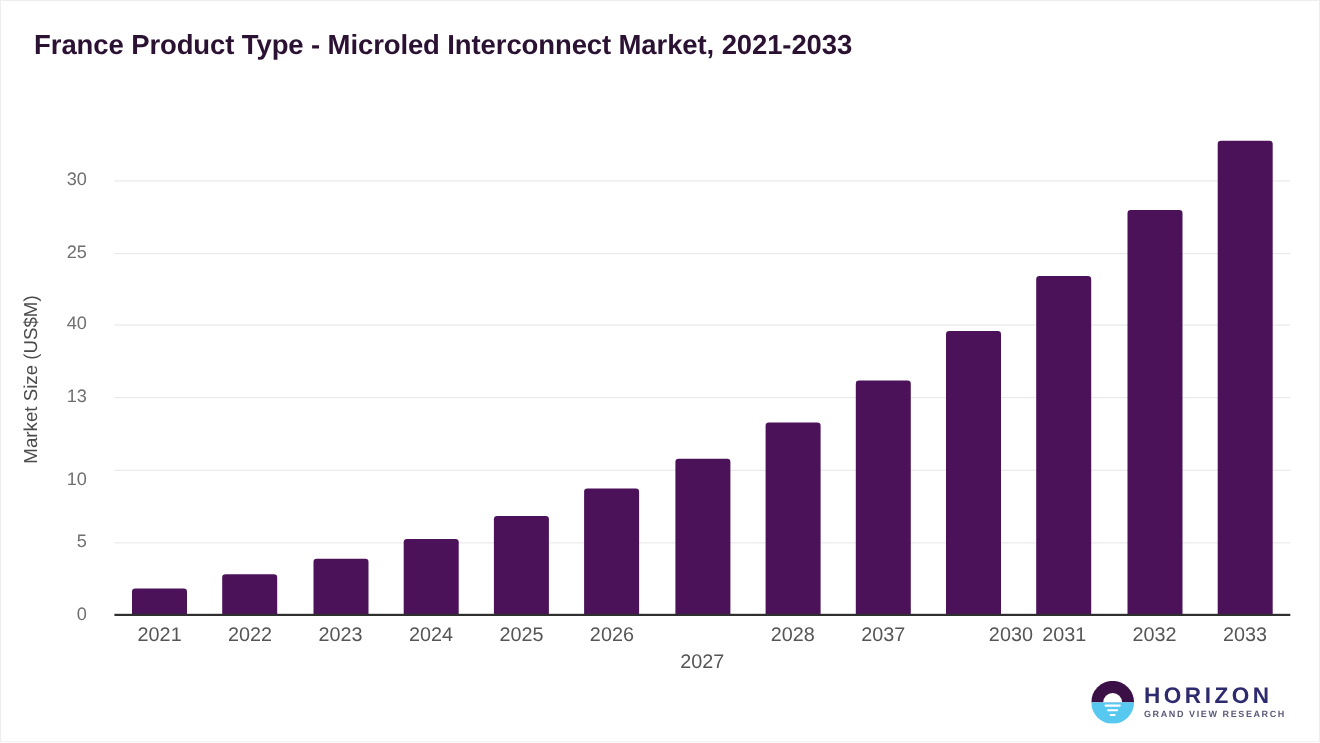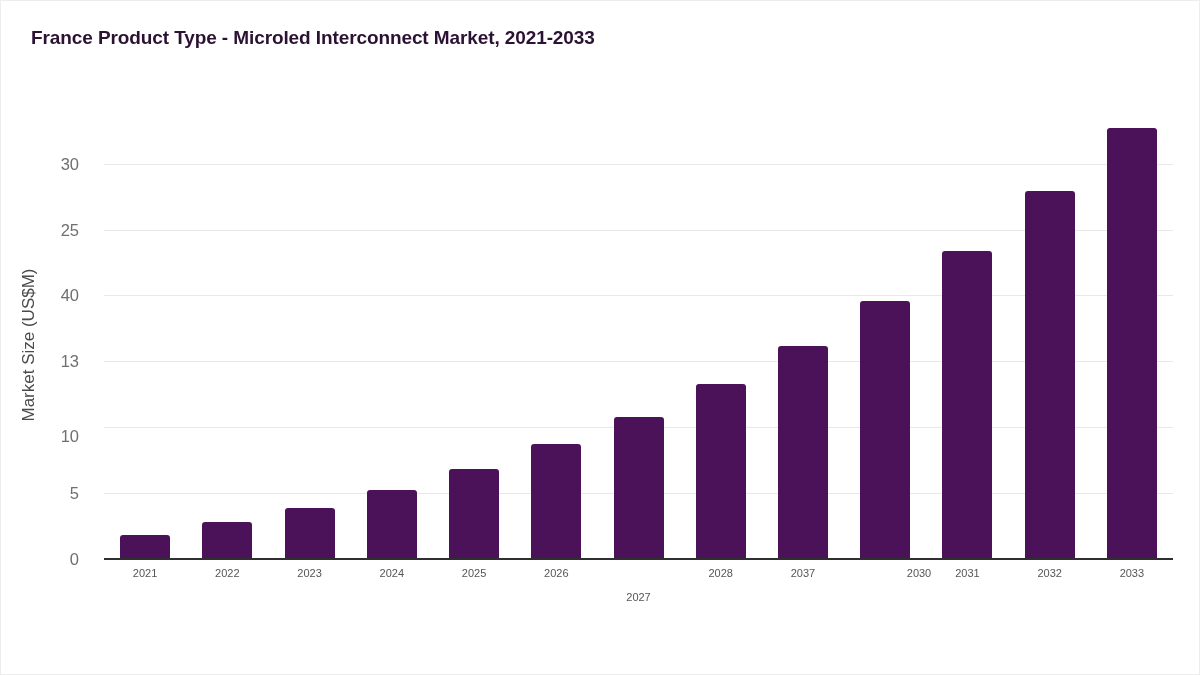--- a/index.html
+++ b/index.html
@@ -16,21 +16,21 @@
     height: 675px;
     background: #ffffff;
     box-sizing: border-box;
     border: 1px solid #ededed;
     overflow: hidden;
   }
   #chart-title {
     position: absolute;
     left: 30px;
     top: 26px;
-    font-size: 19px;
+    font-size: 25px;
     font-weight: bold;
     color: #2b1233;
     letter-spacing: -0.1px;
     white-space: nowrap;
   }
   
   #plot-area {
     position: absolute;
     left: 103px;
     top: 110px;
@@ -98,21 +98,21 @@
     position: absolute;
     left: 103px;
     top: 566px;
     width: 1069px;
     height: 30px;
   }
   .xtick-label {
     position: absolute;
     top: 0;
     transform: translateX(-50%);
-    font-size: 11px;
+    font-size: 18px;
     color: #555555;
     white-space: nowrap;
   }
   
   #source-url {
     position: absolute;
     left: 31px;
     top: 629px;
     font-size: 13.5px;
     color: #b9b9b9;
@@ -206,14 +206,35 @@
       <div class="xtick-label" style="left: 534.5px; margin-top: 24px;">2027</div>
       <div class="xtick-label" style="left: 616.731px;">2028</div>
       <div class="xtick-label" style="left: 698.962px;">2037</div>
       <div class="xtick-label" style="left: 815px; text-align: right;">2030</div>
       <div class="xtick-label" style="left: 863.423px;">2031</div>
       <div class="xtick-label" style="left: 945.654px;">2032</div>
       <div class="xtick-label" style="left: 1027.88px;">2033</div>
     </div>
 
 
+  <div id="brand-logo">
+    <svg id="logo-mark" viewBox="0 0 100 100">
+      <defs>
+        <clipPath id="circ">
+            <circle cx="50" cy="50" r="50"></circle>
+          </clipPath>
+      </defs>
+      <g clip-path="url(#circ)">
+        <rect x="0" y="0" width="100" height="50" fill="#3b1046"></rect>
+        <rect x="0" y="50" width="100" height="50" fill="#57c8f0"></rect>
+        <path d="M28 50 A22 22 0 0 1 72 50 Z" fill="#ffffff"></path>
+        <rect x="31" y="55" width="38" height="5" rx="2.5" fill="#ffffff"></rect>
+        <rect x="37" y="66" width="26" height="5" rx="2.5" fill="#ffffff"></rect>
+        <rect x="43" y="77" width="14" height="5" rx="2.5" fill="#ffffff"></rect>
+      </g>
+    </svg>
+    <div id="logo-text">
+      <div id="logo-wordmark">HORIZON</div>
+      <div id="logo-tagline">GRAND VIEW RESEARCH</div>
+    </div>
+  </div>
 
 </div>
 
 </body></html>

